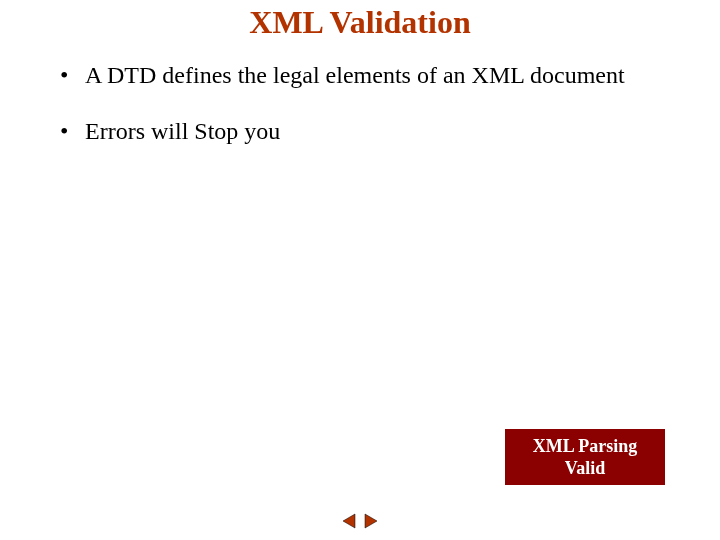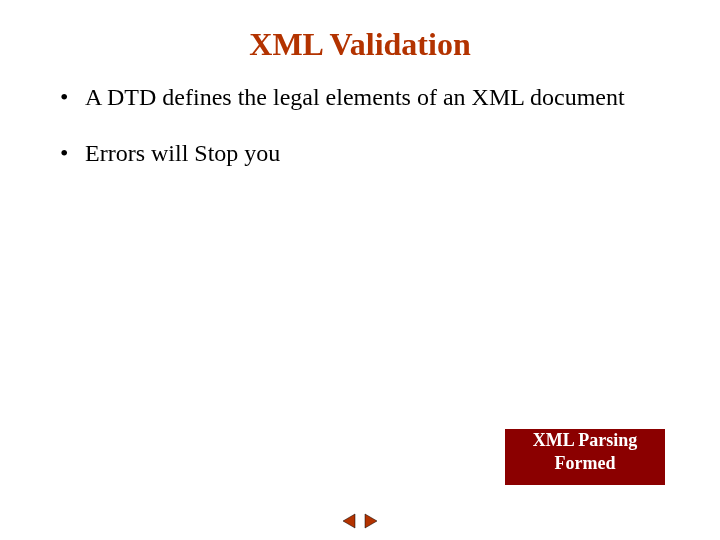--- a/index.html
+++ b/index.html
@@ -9,21 +9,21 @@
       background: #ffffff;
       font-family: "Times New Roman", Times, serif;
       position: relative;
       overflow: hidden;
     }
     .title {
       text-align: center;
       font-size: 32px;
       font-weight: bold;
       color: #b33300;
-      padding-top: 26px;
+      padding-top: 4px;
       padding-bottom: 10px;
     }
     .content {
       padding: 10px 55px 0 55px;
     }
     ul.bullets {
       list-style: none;
     }
     ul.bullets li {
       position: relative;
@@ -46,21 +46,21 @@
       right: 55px;
       bottom: 55px;
       width: 160px;
       height: 56px;
       background: #8b0000;
       color: #ffffff;
       font-weight: bold;
       font-size: 18px;
       line-height: 1.25;
       display: flex;
-      align-items: flex-start;
+      align-items: center;
       justify-content: center;
       text-align: center;
       font-family: "Times New Roman", Times, serif;
     }
     .nav {
       position: absolute;
       bottom: 10px;
       left: 50%;
       transform: translateX(-50%);
       display: flex;
@@ -76,21 +76,21 @@
 <div class="content">
   <ul class="bullets">
     <li>A DTD defines the legal elements of an XML document</li>
     <li>Errors will Stop you</li>
   </ul>
 </div>
 
 <div class="badge">
   <div>
     <div>XML Parsing</div>
-    <div>Formed</div>
+    <div>Valid</div>
   </div>
 </div>
 
 <div class="nav">
   <span>
     <svg width="18" height="18" viewBox="0 0 18 18">
       <polygon points="15,2 15,16 3,9" fill="#b33300" stroke="#000" stroke-width="0.5"></polygon>
     </svg>
   </span>
   <span>

